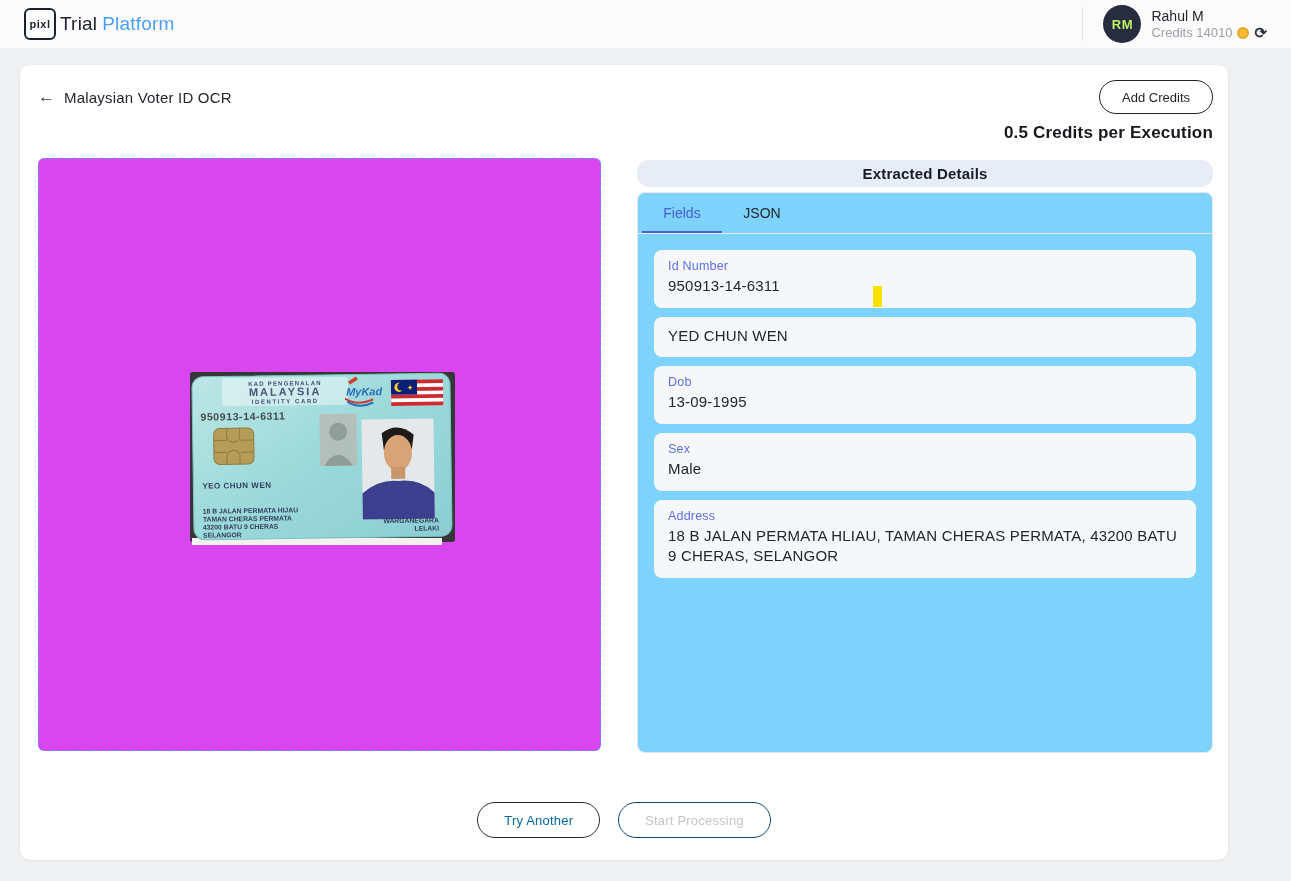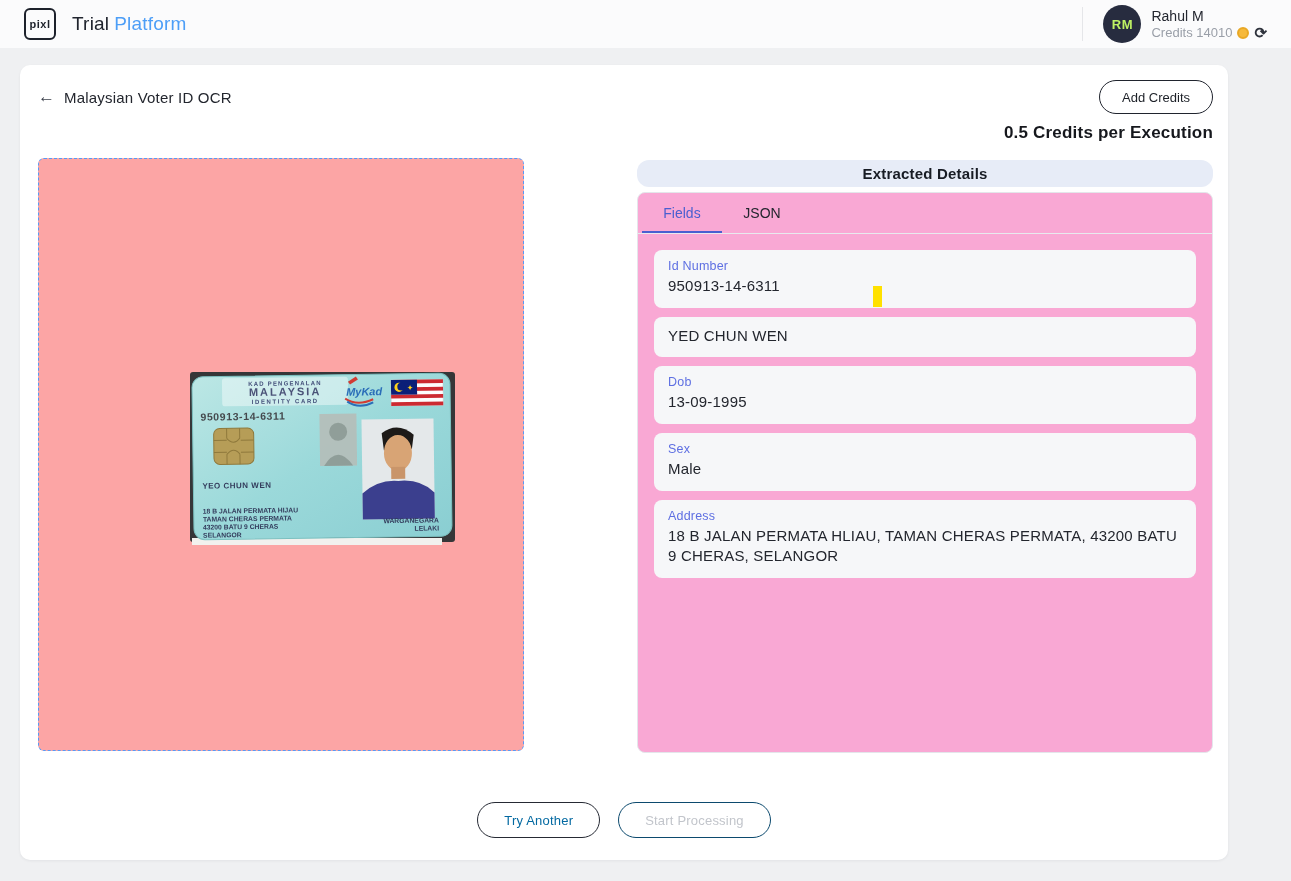--- a/index.html
+++ b/index.html
@@ -16,21 +16,21 @@
   
   .topbar {
     position:absolute; left:0; top:0; width:1291px; height:48px;
     background:#fbfbfc; display:flex; align-items:center; padding:12px 24px;
   }
   .logo-box {
     width:32px; height:32px; border:2px solid #1d212b; border-radius:6px;
     display:flex; align-items:center; justify-content:center;
     font-size:11px; font-weight:bold; color:#1d212b; letter-spacing:0.5px;
   }
-  .brand { margin-left:16px; font-size:19px; letter-spacing:0.2px; }
+  .brand { margin-left:4px; font-size:19px; letter-spacing:0.2px; }
   .brand .b1 { color:#20242e; }
   .brand .b2 { color:#4d9ef7; margin-left:5px; }
   .topbar-right { margin-left:auto; display:flex; align-items:center; }
   .top-divider { width:1px; height:34px; background:#e5e6e9; margin-right:20px; }
   .avatar {
     width:38px; height:38px; border-radius:50%; background:#272c3f; color:#bef264;
     display:flex; align-items:center; justify-content:center;
     font-size:13px; font-weight:bold; letter-spacing:0.5px;
   }
   .user-meta { margin-left:10px; }
@@ -59,35 +59,35 @@
     background:#fff; border:1.6px solid #20242e; border-radius:18px;
     font-family:inherit; font-size:13px; color:#1c2027; cursor:pointer;
   }
   .per-exec {
     position:absolute; right:15px; top:58px;
     font-size:17px; font-weight:bold; color:#16181d; letter-spacing:0.2px;
   }
 
   
   .dashed-box {
-    position:absolute; left:18px; top:93px; width:486px; height:593px;
-    border:1.5px dashed #569af6; border-radius:6px; background:#fca5a5;
+    position:absolute; left:18px; top:93px; width:563px; height:593px;
+    border:1.5px dashed #569af6; border-radius:6px; background:#d946ef;
   }
   .card-photo { position:absolute; left:151px; top:213px; width:265px; height:173px; }
 
   
   .extracted-header {
     position:absolute; left:617px; top:95px; width:576px; height:27px;
     background:#e7ecf7; border-radius:12px;
     display:flex; align-items:center; justify-content:center;
     font-size:15px; font-weight:bold; color:#181c24; letter-spacing:0.2px;
   }
   .tabs-card {
     position:absolute; left:617px; top:127px; width:576px; height:561px;
-    background:#f9a8d4; border:1px solid #e4e6eb; border-radius:8px;
+    background:#7dd3fc; border:1px solid #e4e6eb; border-radius:8px;
   }
   .tabs-row { display:flex; border-bottom:1px solid #e8eaee; padding-left:4px; }
   .tab {
     width:80px; text-align:center; padding:12px 0 10px; font-size:14px;
     cursor:pointer; color:#23262e; border-bottom:2px solid transparent;
   }
   .tab.active { color:#4a5fd0; border-bottom-color:#4a5fd0; }
   .fields-list { padding:16px; }
   .field-card {
     background:#f6f7f9; border-radius:8px; padding:9px 14px 11px; margin-bottom:9px;

